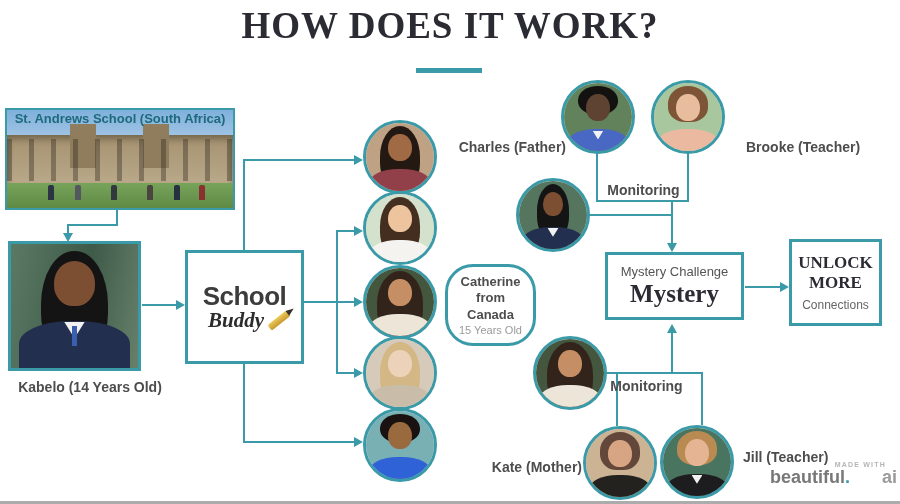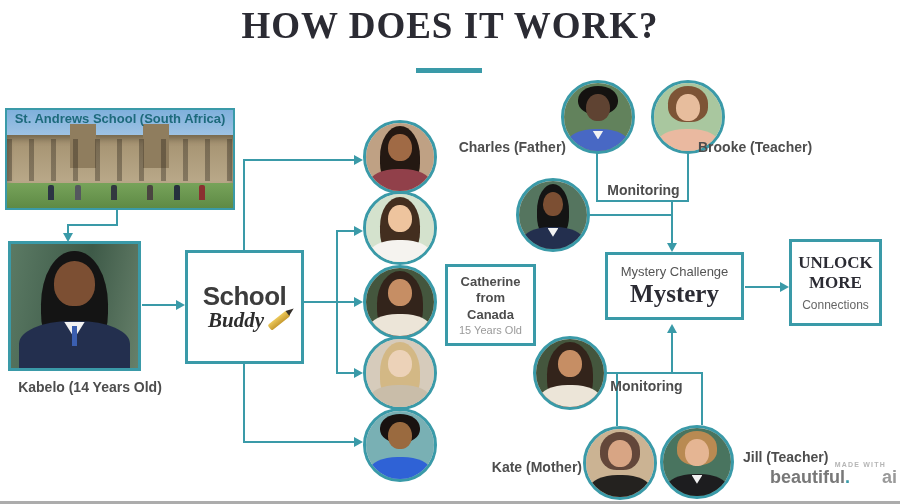--- a/index.html
+++ b/index.html
@@ -68,21 +68,21 @@
   .logo-w2{font-family:"Liberation Serif",serif;font-style:italic;font-weight:700;
            font-size:21px;color:#2c2c2c;}
   .pencil{width:24px;height:7px;margin-left:3px;border-radius:2px;position:relative;
           background:linear-gradient(#ecc95b,#c79a2f);transform:rotate(-38deg);}
   .pencil:after{content:'';position:absolute;right:-7px;top:0;width:0;height:0;
           border-top:3.5px solid transparent;border-bottom:3.5px solid transparent;
           border-left:8px solid #35302a;}
 
   
   .catherine-box{left:445px;top:264px;width:91px;height:82px;text-align:center;
-          display:flex;flex-direction:column;justify-content:center;}
+          display:flex;flex-direction:column;justify-content:center;border-radius:28px;}
   .cb-line{font-size:13px;font-weight:700;color:var(--label);line-height:1.28;}
   .cb-sub{font-size:11px;font-weight:500;color:var(--muted);margin-top:1px;}
 
   .project-box{left:605px;top:252px;width:139px;height:68px;text-align:center;}
   .pb-line1{margin-top:9px;font-size:13px;font-weight:500;color:#545454;}
   .pb-line2{font-family:"Liberation Serif",serif;font-weight:800;font-size:25px;
             color:var(--ink);margin-top:1px;}
 
   .unlock-box{left:789px;top:239px;width:93px;height:87px;text-align:center;
           display:flex;flex-direction:column;justify-content:center;}
@@ -222,21 +222,21 @@
     </div>
   </div>
   <div class="abs circle" style="left:651px;top:80px;">
     <div class="pt" style="--bg:#a9c79f;--hair:#7d5436;--skin:#e7bd9d;--shirt:#eab9a0;">
       <div class="p-hair" style="height:52%;"></div>
         <div class="p-face"></div>
         <div class="p-body"></div>
     </div>
   </div>
   <div class="abs lbl" style="left:440px;top:139px;width:126px;text-align:right;">Charles (Father)</div>
-  <div class="abs lbl" style="left:698px;top:139px;width:150px;">Brooke (Teacher)</div>
+  <div class="abs lbl" style="left:746px;top:139px;width:150px;">Brooke (Teacher)</div>
 
   <div class="abs ln" style="left:596px;top:152px;width:2px;height:50px;"></div>
   <div class="abs ln" style="left:687px;top:152px;width:2px;height:50px;"></div>
   <div class="abs ln" style="left:596px;top:200px;width:93px;height:2px;"></div>
   <div class="abs lbl" style="left:586px;top:182px;width:115px;text-align:center;">Monitoring</div>
   <div class="abs ln" style="left:671px;top:200px;width:2px;height:45px;"></div>
   <div class="abs ah ah-d" style="left:667px;top:243px;"></div>
 
   <div class="abs circle" style="left:516px;top:178px;">
     <div class="pt" style="--bg:#55755f;--hair:#141414;--skin:#7c4f33;--shirt:#232f4e;">

